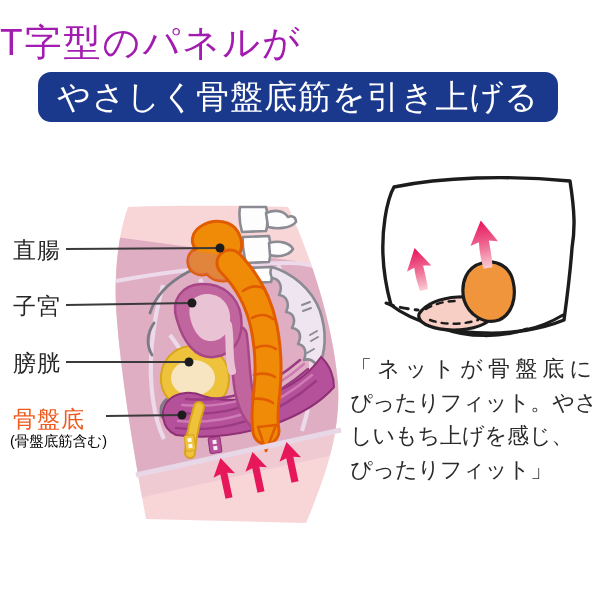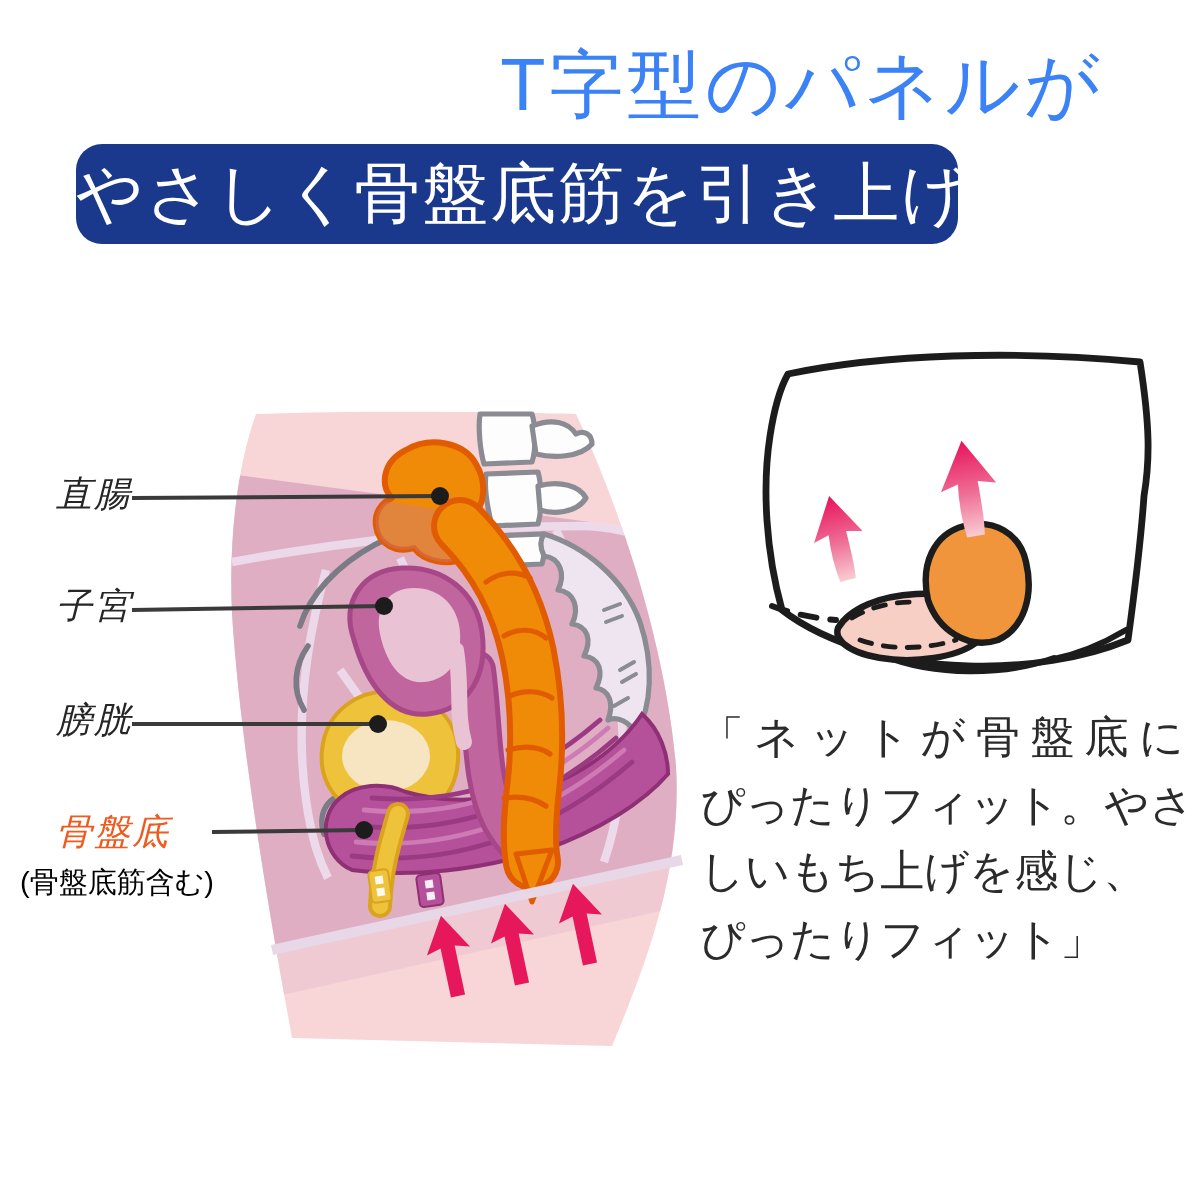--- a/index.html
+++ b/index.html
@@ -1,34 +1,34 @@
 <!DOCTYPE html>
 <html><head>
 <meta charset="utf-8">
 <style>
   html,body{margin:0;padding:0;background:#fff;}
   .stage{
     position:relative;width:600px;height:600px;background:#fff;overflow:hidden;
     font-family:"Liberation Sans","DejaVu Sans",sans-serif;
   }
   .page-title{
-    position:absolute;left:0;top:18px;width:552px;text-align:right;
-    font-size:37px;letter-spacing:2px;color:#3b82f6;font-weight:400;
+    position:absolute;left:0;top:18px;width:552px;text-align:left;
+    font-size:37px;letter-spacing:2px;color:#a21caf;font-weight:400;
   }
   .banner{
-    position:absolute;left:38px;top:72px;width:441px;height:50px;
+    position:absolute;left:38px;top:72px;width:520px;height:50px;
     background:#1b398c;border-radius:13px;text-align:center;
   }
   .banner span{
     display:inline-block;line-height:50px;color:#fff;font-size:33px;
     letter-spacing:1px;font-weight:500;white-space:nowrap;
   }
   .organ-label{
-    position:absolute;left:28px;font-size:18px;color:#262626;font-weight:500;
-    letter-spacing:1px;white-space:nowrap;font-style:italic;
+    position:absolute;left:13px;font-size:23px;color:#262626;font-weight:500;
+    letter-spacing:1px;white-space:nowrap;
   }
   .organ-label.orange{color:#ef5a1f;}
   .organ-sublabel{
     position:absolute;left:10px;top:432px;font-size:14.5px;color:#000000;
     font-weight:500;white-space:nowrap;
   }
   .quote{
     position:absolute;left:350px;top:352px;width:242px;
     font-size:22px;line-height:33.5px;color:#2b2b2b;font-weight:500;
   }

